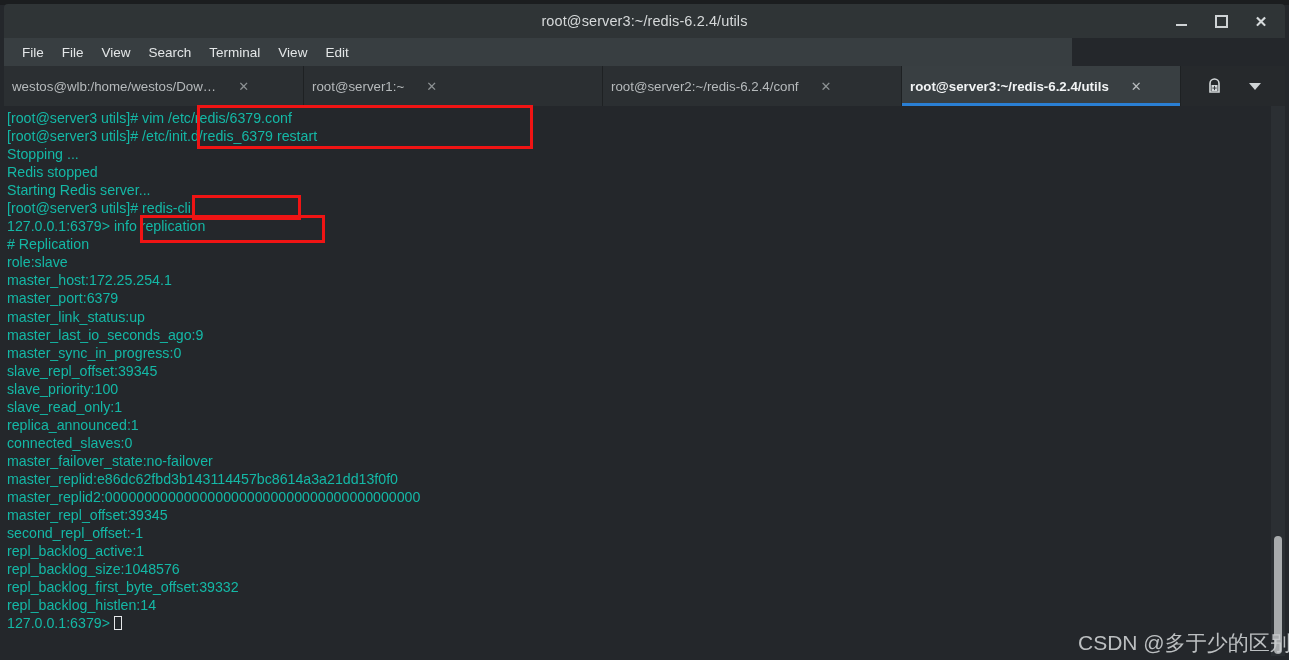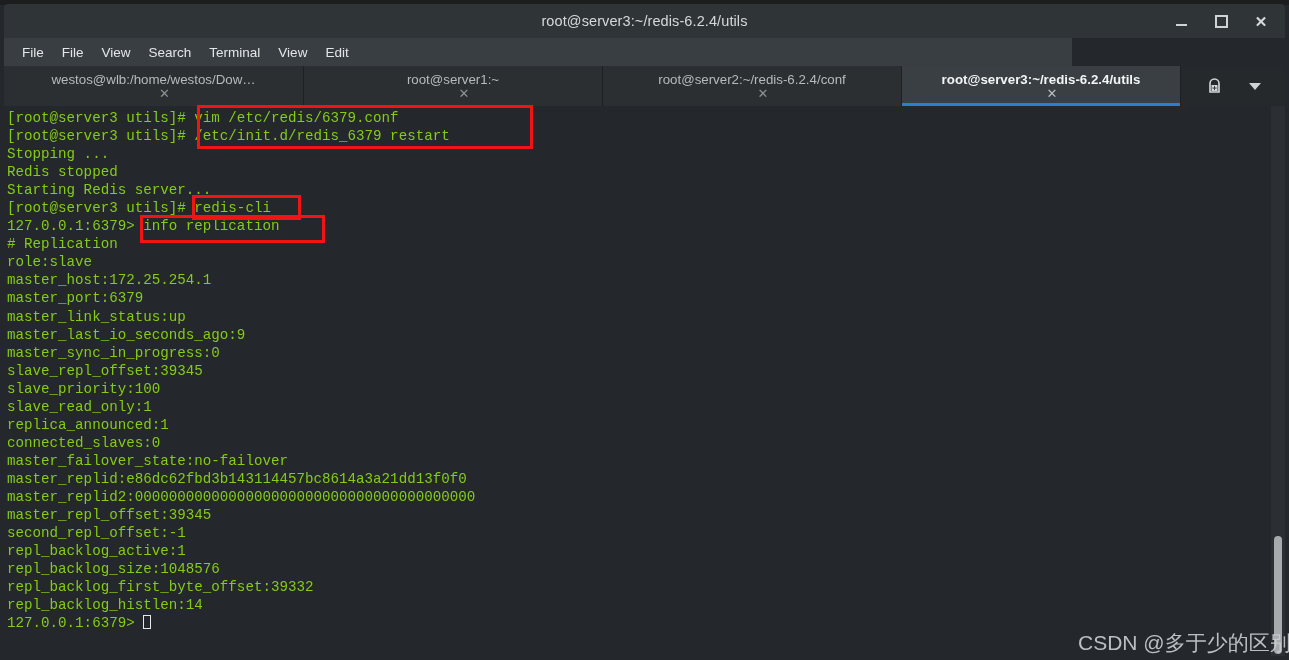--- a/index.html
+++ b/index.html
@@ -103,27 +103,26 @@
     left: 4px; top: 66px;
     width: 1281px; height: 40px;
     background: #26292c;
     display: flex;
     align-items: stretch;
   }
   .tab {
     position: relative;
     display: flex;
     align-items: center;
-    justify-content: center;
+    justify-content: flex-start;
     box-sizing: border-box;
     border-right: 1px solid #1e2123;
     background: #2b2f32;
     cursor: default;
     padding: 0 8px;
-    flex-direction: column;
   }
   .tab.inactive { background: #2b2f32; }
   .tab.active { background: #393f42; }
   .tab-label {
     color: #b6babc;
     font-size: 13.3px;
     white-space: nowrap;
     overflow: hidden;
     text-overflow: ellipsis;
   }
@@ -172,24 +171,24 @@
   .terminal {
     position: absolute;
     left: 4px; top: 106px;
     width: 1281px; height: 550px;
     background: #24272b;
     overflow: hidden;
   }
   .term-text {
     position: absolute;
     left: 3px; top: 3px;
-    font-family: Liberation Mono, monospace;
+    font-family: Liberation Sans, sans-serif;
     font-size: 14.2px;
     line-height: 18.05px;
-    color: #84cc16;
+    color: #14b8a6;
     white-space: pre;
     letter-spacing: 0px;
   }
   .term-line { height: 18.05px; }
   .cursor-block {
     display: inline-block;
     width: 8px;
     height: 14px;
     border: 1px solid #e6e8ea;
     vertical-align: -2px;

